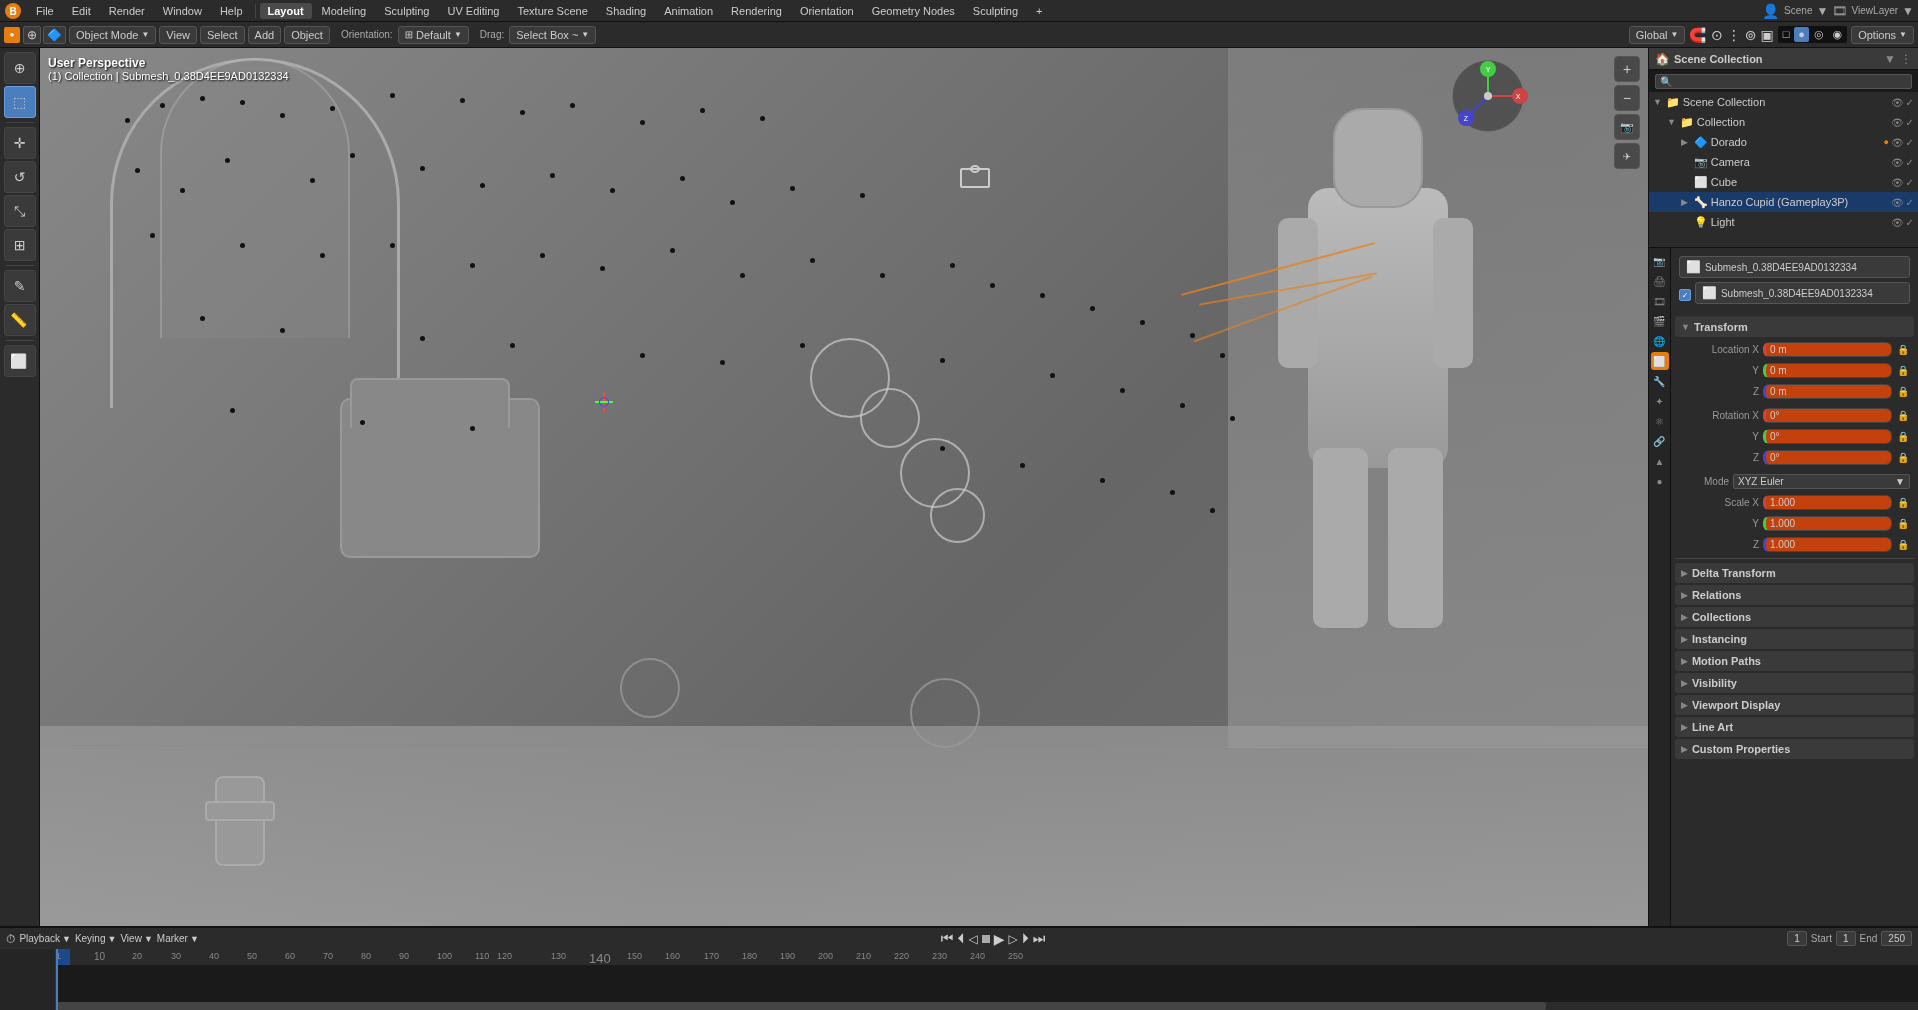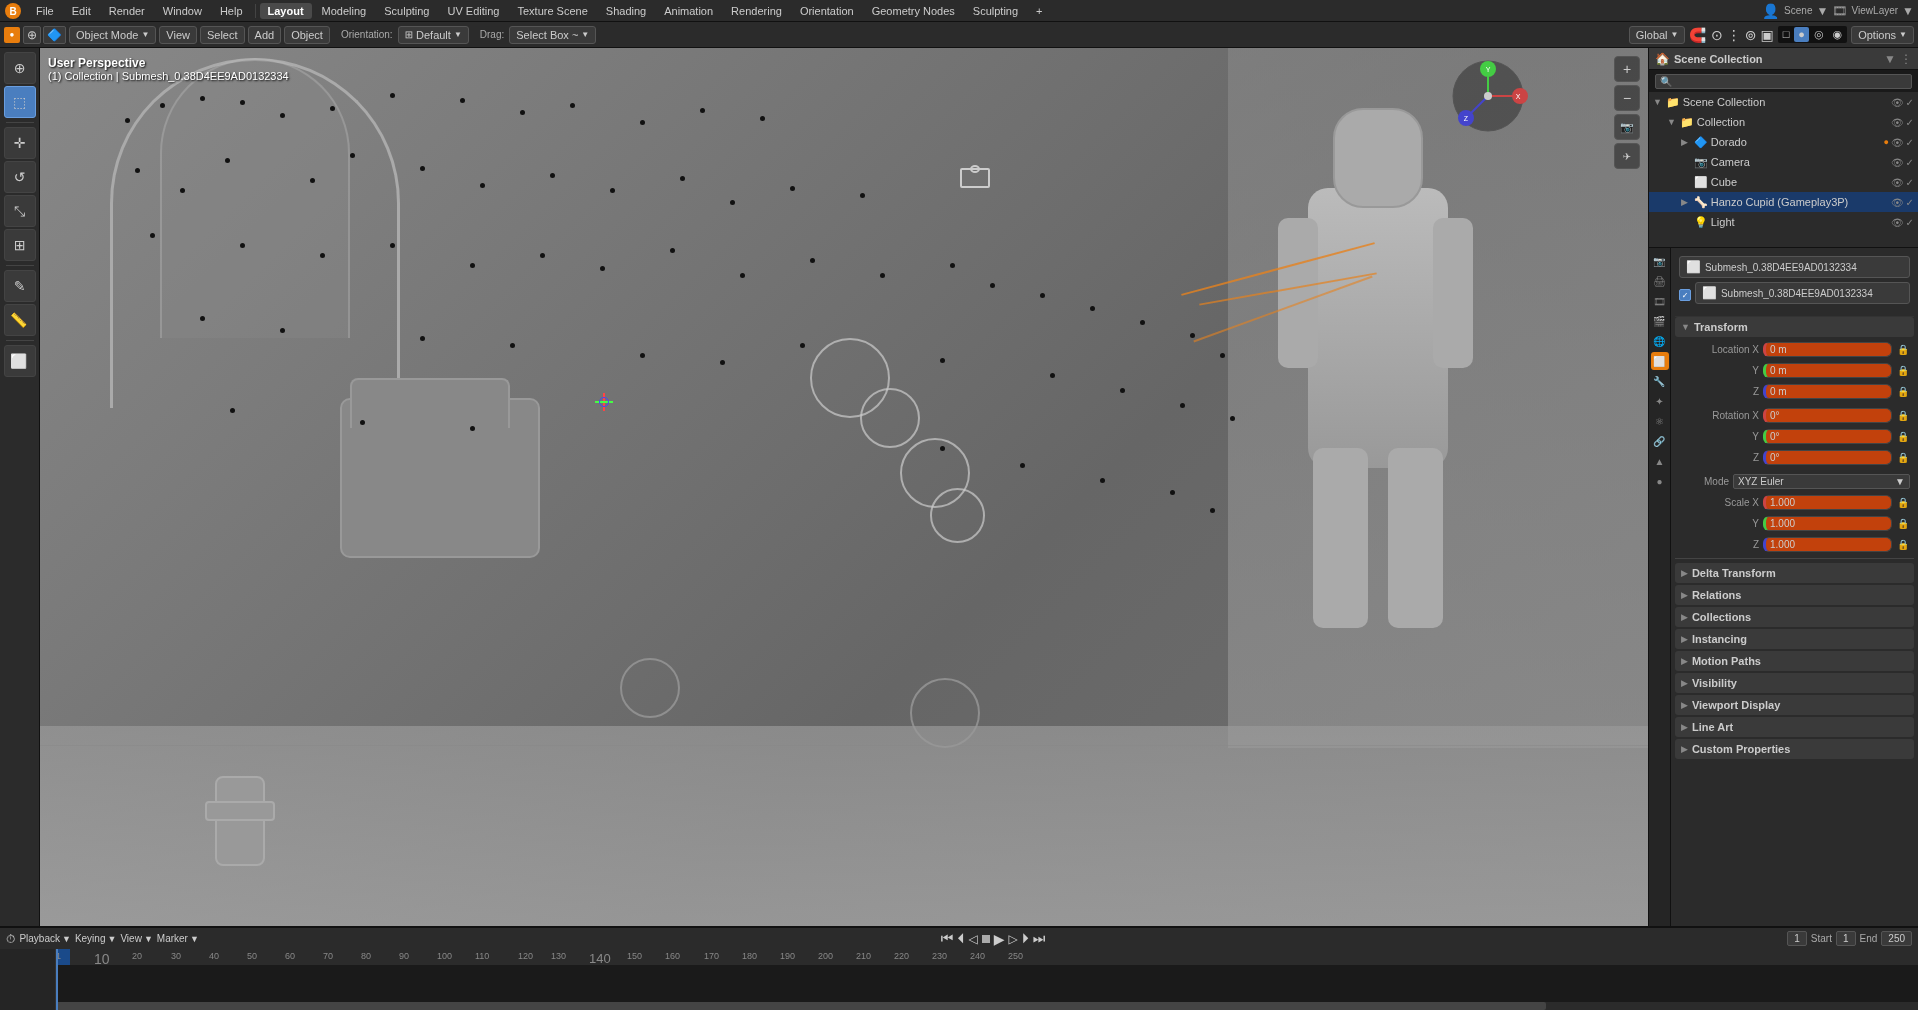--- a/index.html
+++ b/index.html
@@ -944,32 +944,32 @@
 
     <div style="width:56px;background:#252525;border-right:1px solid #333;"></div>
 
     <div style="flex:1;display:flex;flex-direction:column;position:relative;">
 
       <div style="height:16px;background:#2b2b2b;position:relative;overflow:hidden;">
 
         <div style="position:absolute;left:0;width:14px;height:100%;background:#1a4a8a;"></div>
 
         <div style="position:absolute;font-size:9px;color:#888;top:2px;left:0px;">1</div>
-        <div style="position:absolute;font-size:14px;color:#888;top:2px;left:38px;">10</div>
+        <div style="position:absolute;font-size:10px;color:#888;top:2px;left:38px;">10</div>
         <div style="position:absolute;font-size:9px;color:#888;top:2px;left:76px;">20</div>
         <div style="position:absolute;font-size:9px;color:#888;top:2px;left:115px;">30</div>
         <div style="position:absolute;font-size:9px;color:#888;top:2px;left:153px;">40</div>
         <div style="position:absolute;font-size:9px;color:#888;top:2px;left:191px;">50</div>
         <div style="position:absolute;font-size:9px;color:#888;top:2px;left:229px;">60</div>
         <div style="position:absolute;font-size:9px;color:#888;top:2px;left:267px;">70</div>
         <div style="position:absolute;font-size:9px;color:#888;top:2px;left:305px;">80</div>
         <div style="position:absolute;font-size:9px;color:#888;top:2px;left:343px;">90</div>
         <div style="position:absolute;font-size:9px;color:#888;top:2px;left:381px;">100</div>
         <div style="position:absolute;font-size:9px;color:#888;top:2px;left:419px;">110</div>
-        <div style="position:absolute;font-size:9px;color:#888;top:2px;left:462px;">120</div>
+        <div style="position:absolute;font-size:9px;color:#888;top:2px;left:441px;">120</div>
         <div style="position:absolute;font-size:9px;color:#888;top:2px;left:495px;">130</div>
         <div style="position:absolute;font-size:13px;color:#888;top:2px;left:533px;">140</div>
         <div style="position:absolute;font-size:9px;color:#888;top:2px;left:571px;">150</div>
         <div style="position:absolute;font-size:9px;color:#888;top:2px;left:609px;">160</div>
         <div style="position:absolute;font-size:9px;color:#888;top:2px;left:648px;">170</div>
         <div style="position:absolute;font-size:9px;color:#888;top:2px;left:686px;">180</div>
         <div style="position:absolute;font-size:9px;color:#888;top:2px;left:724px;">190</div>
         <div style="position:absolute;font-size:9px;color:#888;top:2px;left:762px;">200</div>
         <div style="position:absolute;font-size:9px;color:#888;top:2px;left:800px;">210</div>
         <div style="position:absolute;font-size:9px;color:#888;top:2px;left:838px;">220</div>

